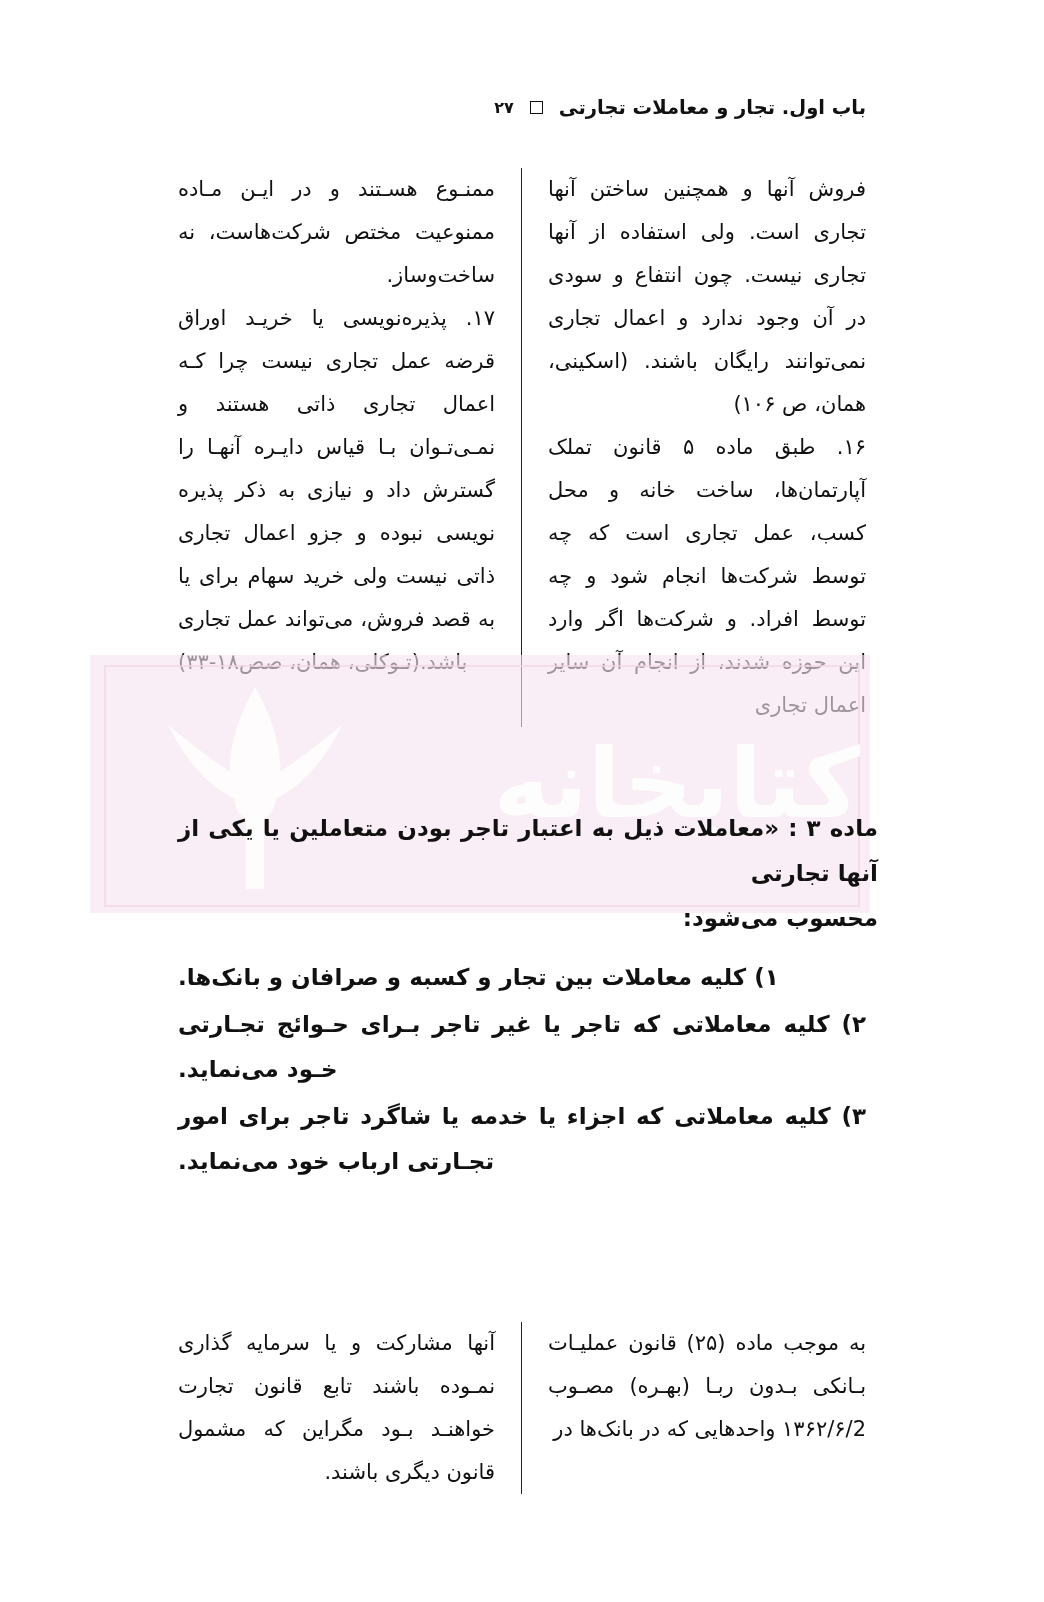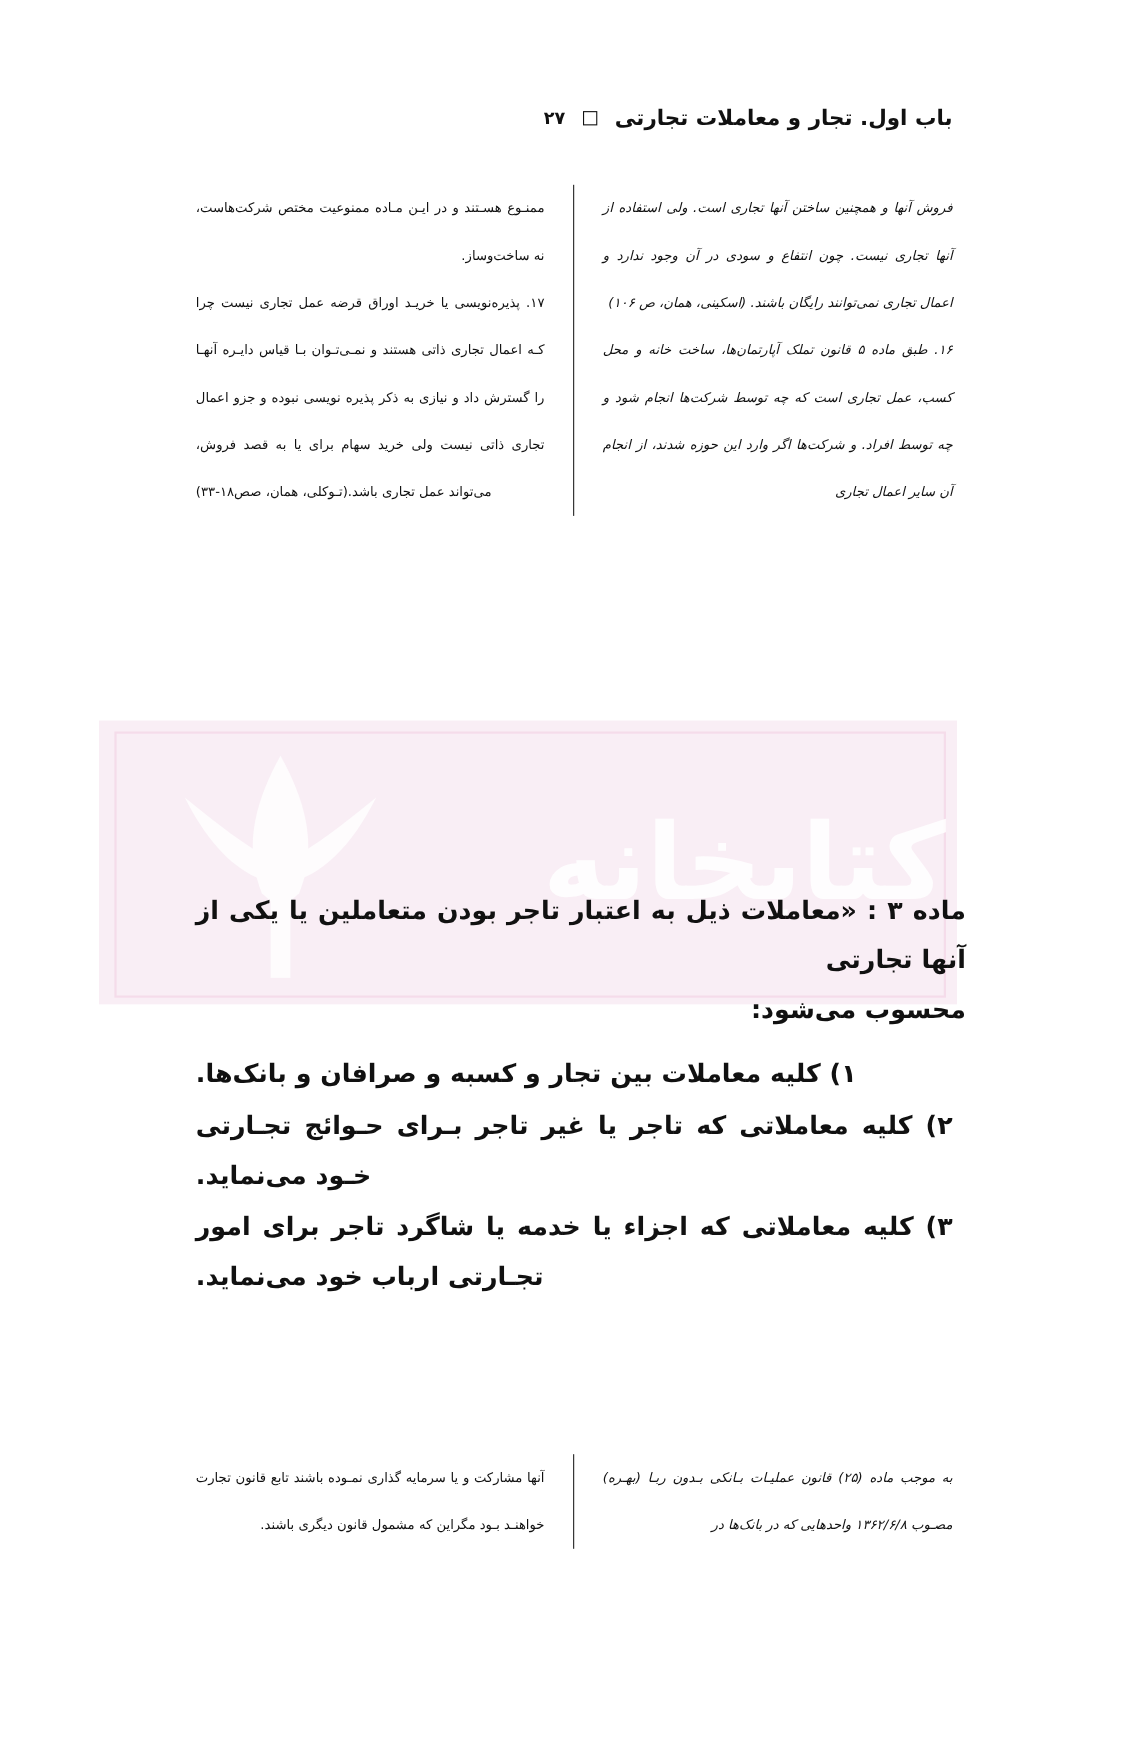--- a/index.html
+++ b/index.html
@@ -60,29 +60,28 @@
     display: flex;
     flex-direction: row;
     gap: 0;
   }
   .cols.top { top: 168px; }
   .cols.bottom { top: 1322px; }
 
   .col {
     width: 50%;
     box-sizing: border-box;
-    font-size: 12px;
+    font-size: 21px;
     line-height: 43px;
     text-align: justify;
     text-align-last: right;
   }
   .col.right-col {
     padding-right: 0;
     padding-left: 26px;
-    font-style: italic;
   }
   .col.left-col {
     padding-right: 26px;
     padding-left: 0;
     border-right: 1.5px solid #222;
   }
   .col p {
     margin: 0;
     text-align: justify;
     text-align-last: right;
@@ -216,20 +215,20 @@
     </p>
     <ol class="items">
       <li>۱) کلیه معاملات بین تجار و کسبه و صرافان و بانک‌ها.</li>
       <li>۲) کلیه معاملاتی که تاجر یا غیر تاجر بـرای حـوائج تجـارتی خـود می‌نماید.</li>
       <li>۳) کلیه معاملاتی که اجزاء یا خدمه یا شاگرد تاجر برای امور تجـارتی ارباب خود می‌نماید.</li>
     </ol>
   </div>
 
   <div class="cols bottom">
     <div class="col right-col">
-      <p>به موجب ماده (۲۵) قانون عملیـات بـانکی بـدون ربـا (بهـره) مصـوب ۱۳۶۲/۶/۸ واحدهایی که در بانک‌ها در</p>
+      <p>به موجب ماده (۲۵) قانون عملیـات بـانکی بـدون ربـا (بهـره) مصـوب ۱۳۶۲/۶/2 واحدهایی که در بانک‌ها در</p>
     </div>
     <div class="col left-col">
       <p>آنها مشارکت و یا سرمایه گذاری نمـوده باشند تابع قانون تجارت خواهنـد بـود مگراین که مشمول قانون دیگری باشند.</p>
     </div>
   </div>
 
 </div>
 
 </body></html>

